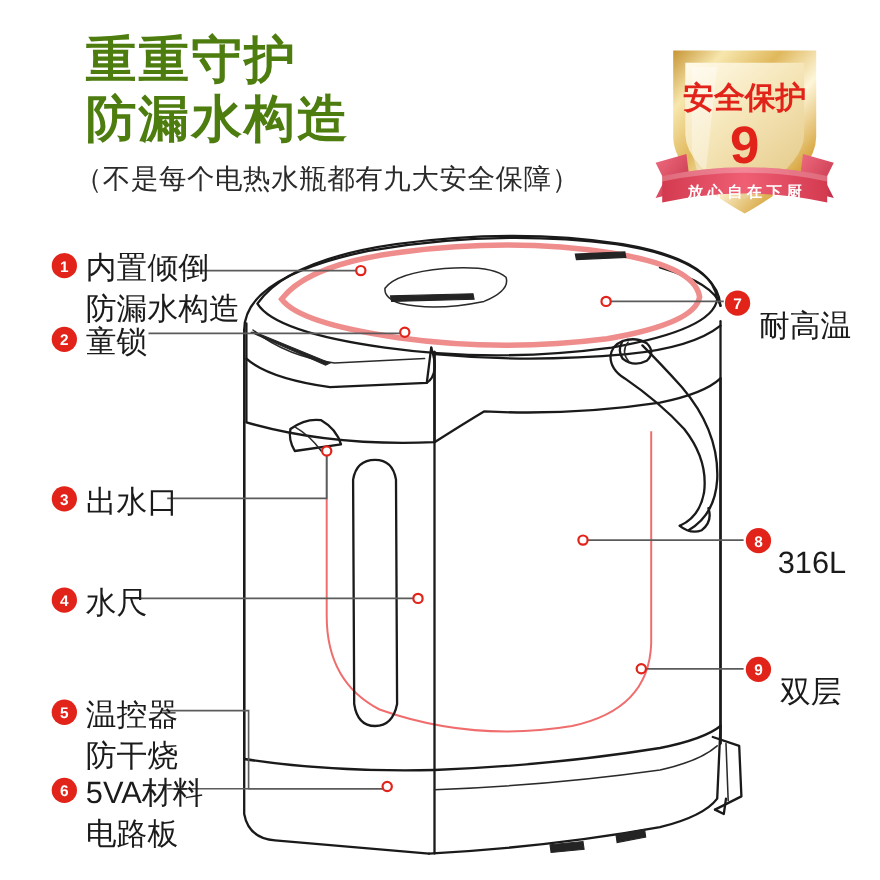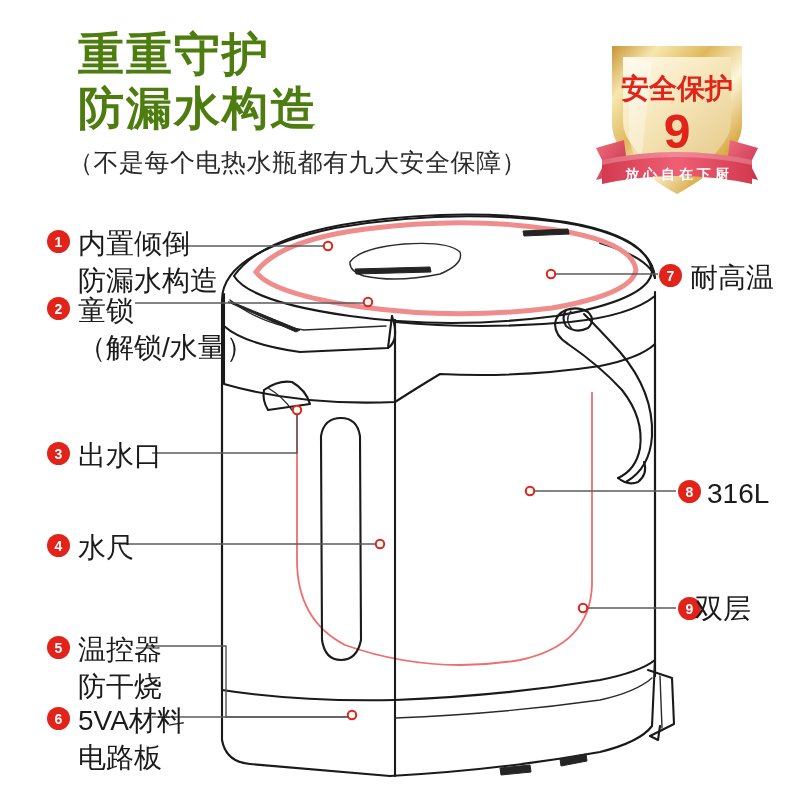--- a/index.html
+++ b/index.html
@@ -51,21 +51,21 @@
   }
   .callout .txt{
     position:absolute; left:31px; top:-5px;
     font-size:28px;
     line-height:1.33;
     color:#1b1b1b;
     white-space:nowrap;
   }
   .callout.right .num{ left:0; }
   .callout .txt .l2{ display:block; }
-  .callout.right .txt{ left:31px; }
+  .callout.right .txt{ left:31px;margin-top:18px; }
 
   
   .layer{ position:absolute; left:0; top:0; width:800px; height:800px; }
   .layer svg{ display:block; }
 
   .ln{ fill:none; stroke:#1a1a1a; stroke-width:2.1; stroke-linecap:round; stroke-linejoin:round; }
   .ln-thin{ fill:none; stroke:#2a2a2a; stroke-width:1.4; stroke-linecap:round; stroke-linejoin:round; }
   .seal{ fill:none; stroke:#ef8d8d; stroke-width:5; }
   .tank{ fill:none; stroke:#ef6d6d; stroke-width:1.8; }
   .leader{ fill:none; stroke:#5b5b5b; stroke-width:1.5; }
@@ -223,21 +223,20 @@
     <span class="txt">
       <span>内置倾倒</span>
       <span class="l2">防漏水构造</span>
     </span>
   </div>
 
   <div class="callout" style="left:47px; top:297px;">
     <span class="num">2</span>
     <span class="txt">
       <span>童锁</span>
-      <span class="l2">（解锁/水量）</span>
     </span>
   </div>
 
   <div class="callout" style="left:47px; top:442px;">
     <span class="num">3</span>
     <span class="txt">
       <span>出水口</span>
     </span>
   </div>
 
@@ -273,18 +272,18 @@
 
   <div class="callout right" style="left:678px; top:480px;">
     <span class="num">8</span>
     <span class="txt" style="left:29px;">
       <span>316L</span>
     </span>
   </div>
 
   <div class="callout right" style="left:678px; top:597px;">
     <span class="num">9</span>
-    <span class="txt" style="left:17px;font-family:Liberation Mono, monospace;">
+    <span class="txt" style="left:31px;">
       <span>双层</span>
     </span>
   </div>
 
 </div>
 
 </body></html>

